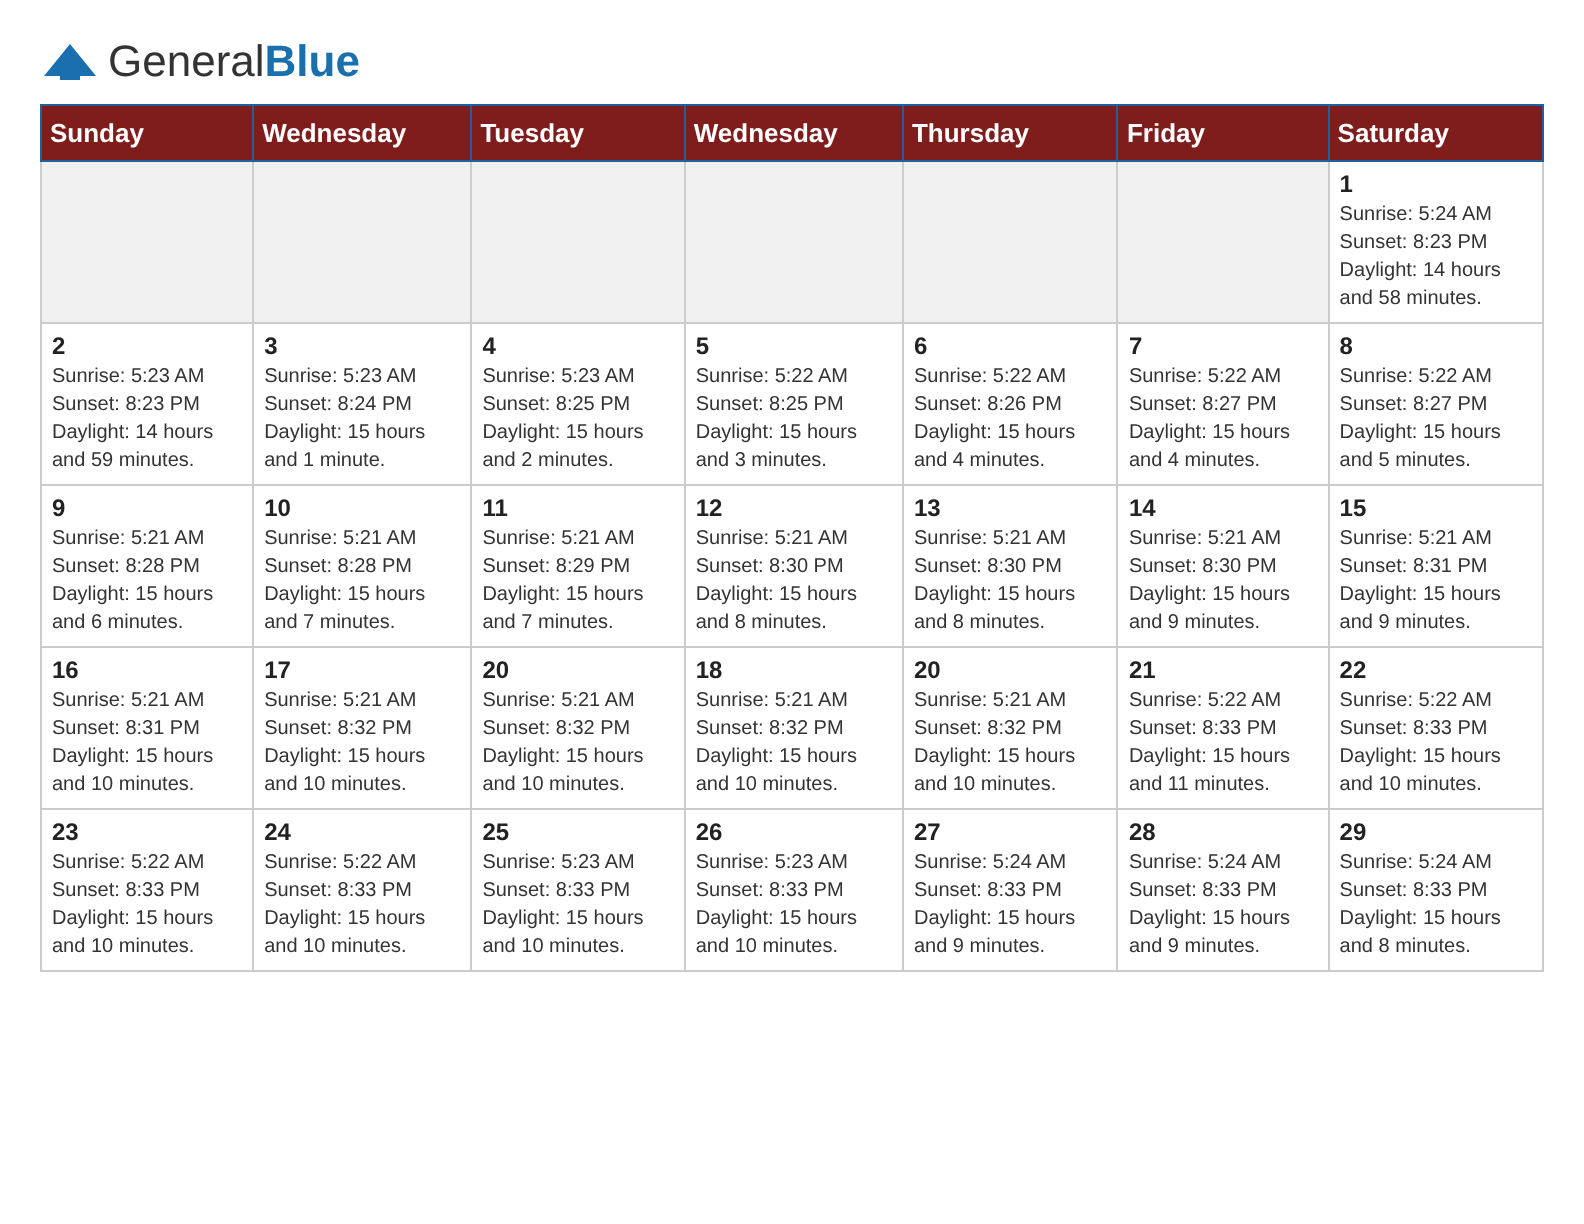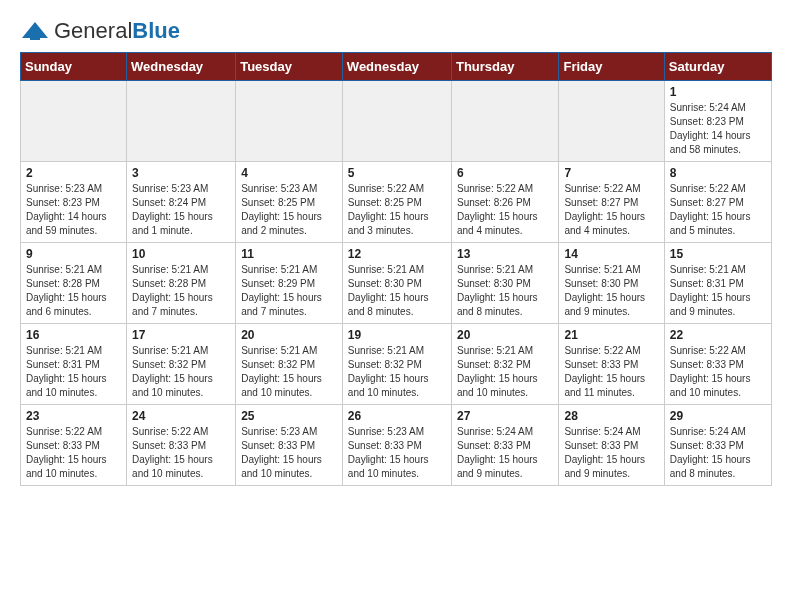--- a/index.html
+++ b/index.html
@@ -249,21 +249,21 @@
 and 10 minutes.</div>
         </td>
         <td>
           <span class="day-number">20</span>
           <div class="day-info" style="white-space: pre-line;">Sunrise: 5:21 AM
 Sunset: 8:32 PM
 Daylight: 15 hours
 and 10 minutes.</div>
         </td>
         <td>
-          <span class="day-number">19</span>
+          <span class="day-number">18</span>
           <div class="day-info" style="white-space: pre-line;">Sunrise: 5:21 AM
 Sunset: 8:32 PM
 Daylight: 15 hours
 and 10 minutes.</div>
         </td>
         <td>
           <span class="day-number">20</span>
           <div class="day-info" style="white-space: pre-line;">Sunrise: 5:21 AM
 Sunset: 8:32 PM
 Daylight: 15 hours

